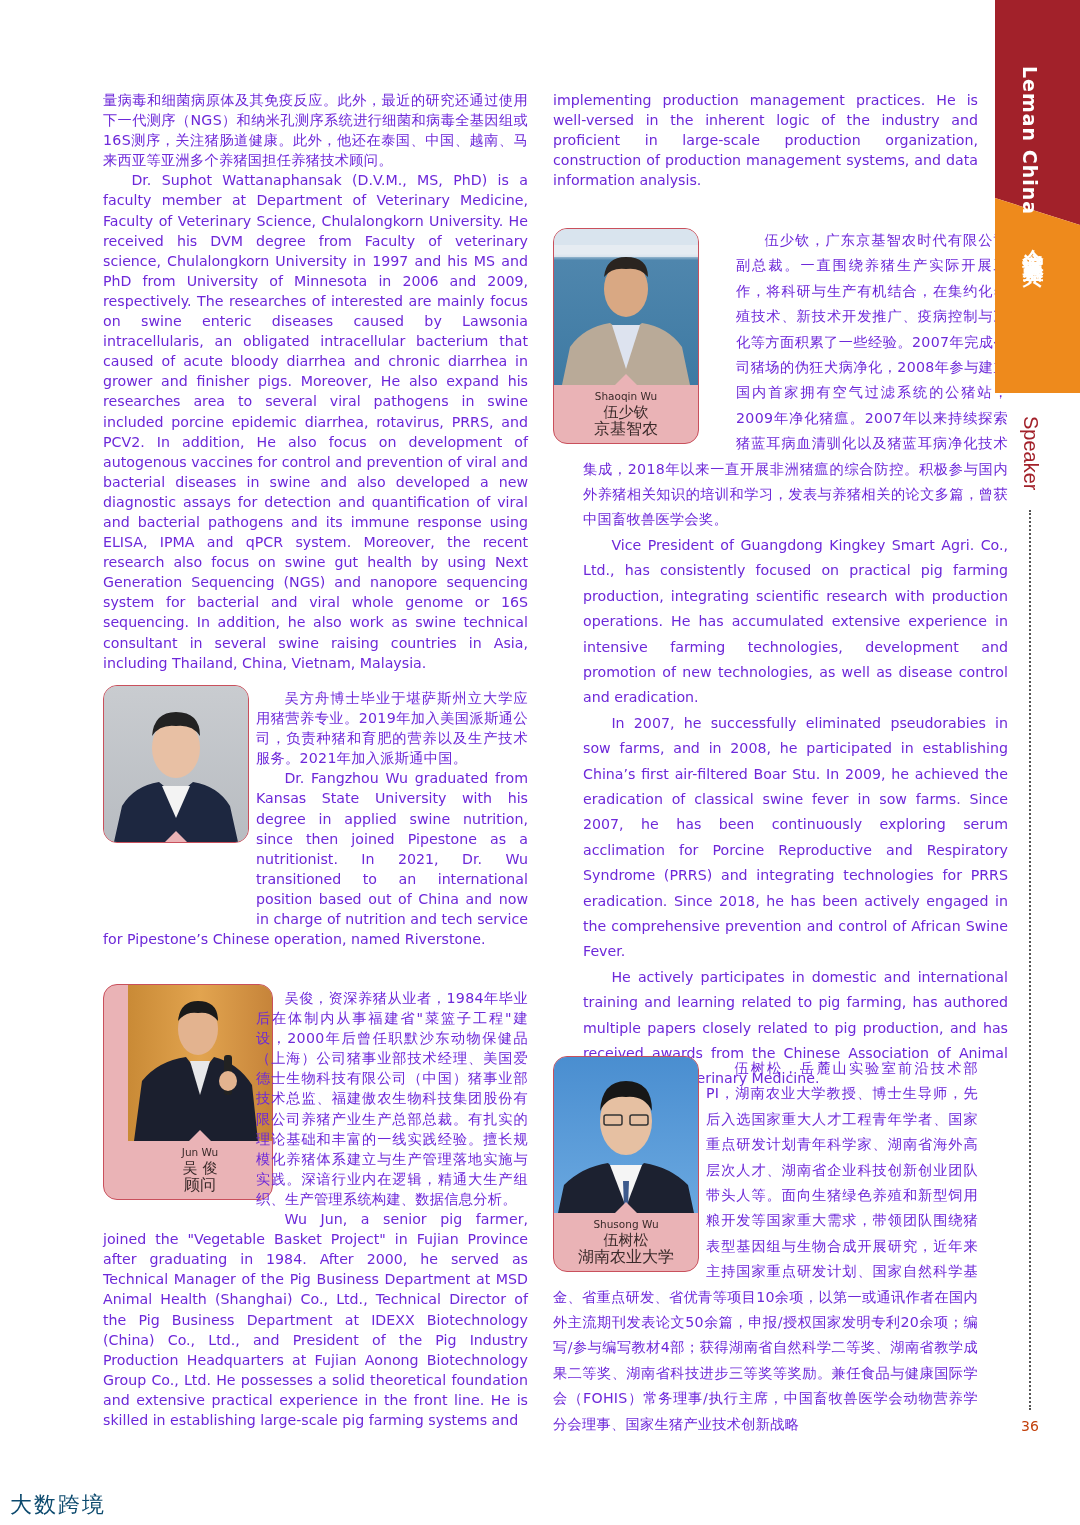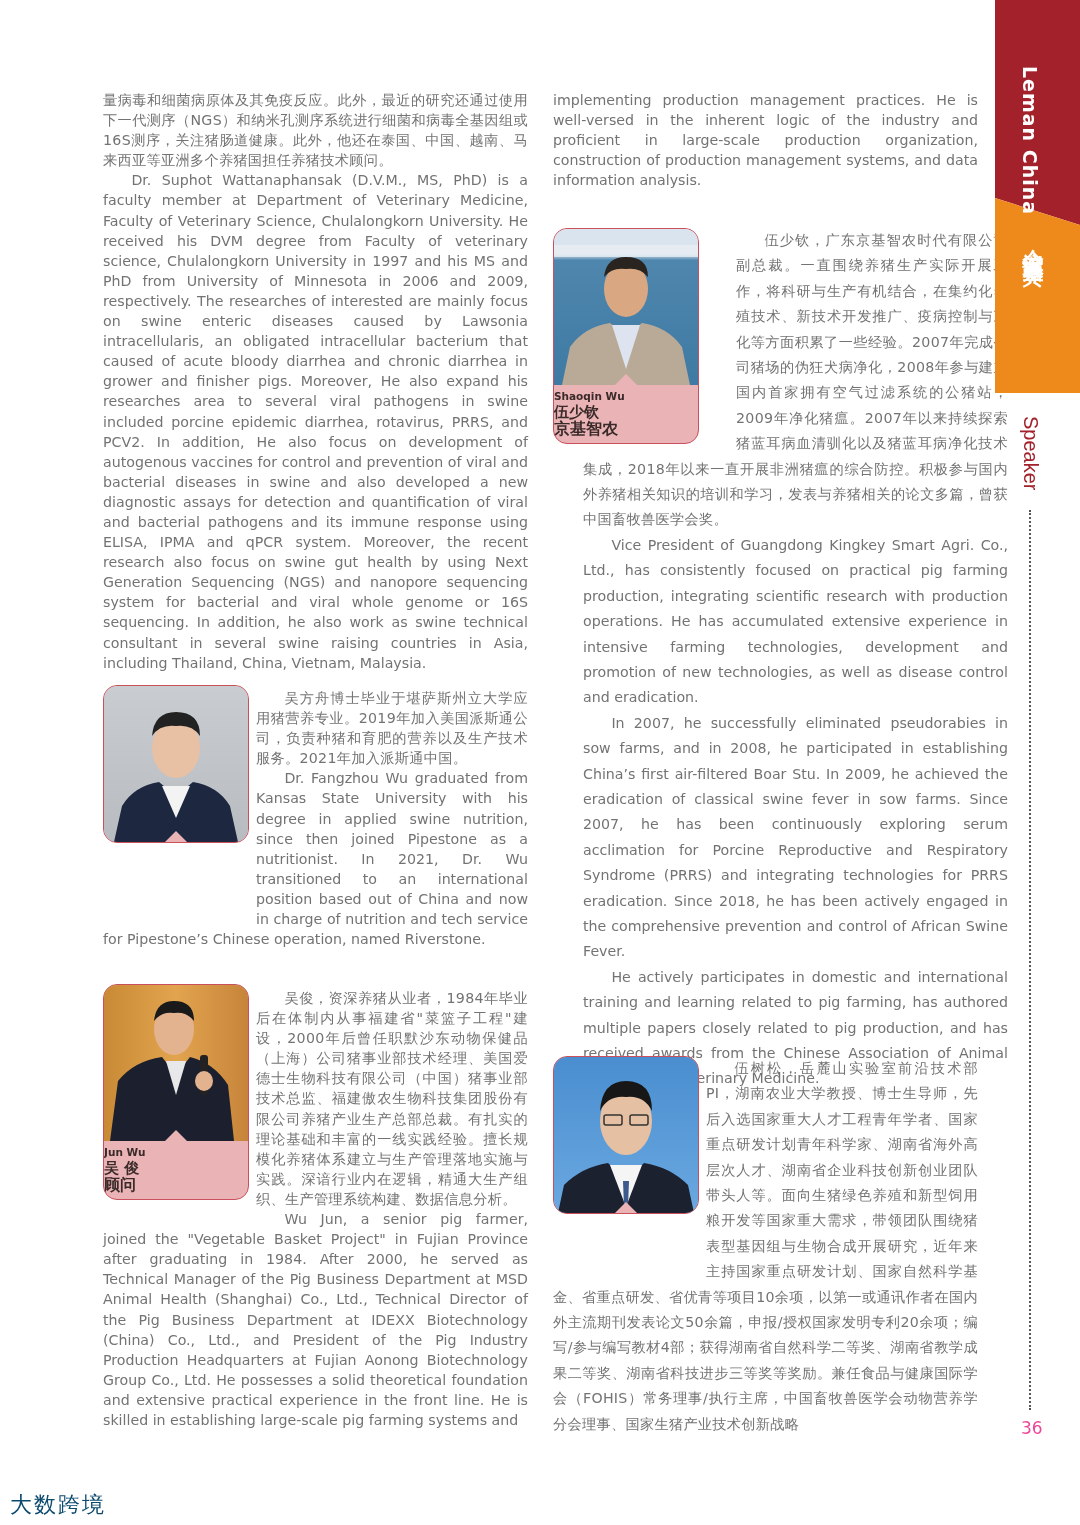--- a/index.html
+++ b/index.html
@@ -1,38 +1,38 @@
 <!DOCTYPE html>
 <html><head>
 <meta charset="utf-8">
 <style>
   html, body { margin:0; padding:0; }
   body { width:1080px; height:1525px; background:#ffffff; position:relative; overflow:hidden;
          font-family:"DejaVu Sans","Liberation Sans",sans-serif; color:#2a2a2a; }
-  .col { position:absolute; font-size:14.2px; line-height:20.1px; text-align:justify; color:#737373; }
+  .col { position:absolute; font-size:14.2px; line-height:20.1px; text-align:justify; color:#6d28d9; }
   .col p { margin:0; }
   .indent { text-indent:2em; }
   .zh { letter-spacing:0.3px; }
   .zh-wide { line-height:25.4px; }
   .card { position:absolute; width:144px; border:1.5px solid #c9505c; border-radius:14px; overflow:hidden; background:#eab3b6; }
   .photo { position:relative; height:156px; overflow:hidden; }
   .photo .notch { position:absolute; left:50%; bottom:-1px; width:0; height:0; margin-left:-12px;
                   border-left:12px solid transparent; border-right:12px solid transparent; border-bottom:12px solid #eab3b6; }
-  .cap { text-align:left; padding:4px 0 6px; color:#3a2a2a;font-weight:bold; }
+  .cap { text-align:center; padding:4px 0 6px; color:#3a2a2a; }
   .cap .en { font-size:10.5px; line-height:15px; }
   .cap .cn { font-size:15px; line-height:17px; }
   .cap .org { font-size:16px; line-height:16px; }
   .sidebar { position:absolute; left:995px; top:0; width:85px; height:1525px; }
   .band-red { position:absolute; left:0; top:0; width:85px; height:390px; background:#a2212a;
               clip-path:polygon(0 0,100% 0,100% 225px,0 198px); }
   .band-orange { position:absolute; left:0; top:198px; width:85px; height:195px; background:#ee8a1c;
                  clip-path:polygon(0 0,100% 27px,100% 100%,0 100%); }
   .vtext { position:absolute; writing-mode:vertical-rl; white-space:nowrap; }
   .dots { position:absolute; left:34px; top:510px; height:900px; border-left:2px dotted #555; }
-  .page-num { position:absolute; left:1021px; top:1418px; font-size:17px; color:#ec4899; }
+  .page-num { position:absolute; left:1021px; top:1418px; font-size:14px; color:#c2410c; }
   .watermark { position:absolute; left:10px; top:1490px; font-size:22px; color:#0c4a6e; letter-spacing:2px; }
 </style>
 </head>
 <body>
 
 <div class="col" style="left:103px; top:90px; width:425px;">
   <p class="zh">量病毒和细菌病原体及其免疫反应。此外，最近的研究还通过使用下一代测序（NGS）和纳米孔测序系统进行细菌和病毒全基因组或16S测序，关注猪肠道健康。此外，他还在泰国、中国、越南、马来西亚等亚洲多个养猪国担任养猪技术顾问。</p>
   <p class="indent">Dr. Suphot Wattanaphansak (D.V.M., MS, PhD) is a faculty member at Department of Veterinary Medicine, Faculty of Veterinary Science, Chulalongkorn University. He received his DVM degree from Faculty of veterinary science, Chulalongkorn University in 1997 and his MS and PhD from University of Minnesota in 2006 and 2009, respectively. The researches of interested are mainly focus on swine enteric diseases caused by Lawsonia intracellularis, an obligated intracellular bacterium that caused of acute bloody diarrhea and chronic diarrhea in grower and finisher pigs. Moreover, He also expand his researches area to several viral pathogens in swine included porcine epidemic diarrhea, rotavirus, PRRS, and PCV2. In addition, He also focus on development of autogenous vaccines for control and prevention of viral and bacterial diseases in swine and also developed a new diagnostic assays for detection and quantification of viral and bacterial pathogens and its immune response using ELISA, IPMA and qPCR system. Moreover, the recent research also focus on swine gut health by using Next Generation Sequencing (NGS) and nanopore sequencing system for bacterial and viral whole genome or 16S sequencing. In addition, he also work as swine technical consultant in several swine raising countries in Asia, including Thailand, China, Vietnam, Malaysia.</p>
 </div>
 
@@ -46,21 +46,21 @@
     </svg>
     <div class="notch"></div>
   </div>
 </div>
 <div class="col" style="left:103px; top:688px; width:425px;">
   <div style="float:left; width:153px; height:232px;"></div>
   <p class="indent zh">吴方舟博士毕业于堪萨斯州立大学应用猪营养专业。2019年加入美国派斯通公司，负责种猪和育肥的营养以及生产技术服务。2021年加入派斯通中国。</p>
   <p class="indent">Dr. Fangzhou Wu graduated from Kansas State University with his degree in applied swine nutrition, since then joined Pipestone as a nutritionist. In 2021, Dr. Wu transitioned to an international position based out of China and now in charge of nutrition and tech service for Pipestone’s Chinese operation, named Riverstone.</p>
 </div>
 
-<div class="card" style="left:103px; top:984px;">
+<div class="card" style="left:103px; top:984px;padding-left:24px;">
   <div class="photo" style="background:linear-gradient(90deg,#c98a36 0%,#e2a44f 50%,#c6843a 100%);">
     <svg width="144" height="156" viewBox="0 0 144 156">
       <path d="M6 156 L14 96 Q30 76 58 72 L72 90 L86 72 Q110 78 124 100 L130 156 Z" fill="#1b1f2e"></path>
       <path d="M62 76 L72 110 L82 76 Z" fill="#e8e8ea"></path>
       <ellipse cx="70" cy="44" rx="20" ry="26" fill="#e3b38f"></ellipse>
       <path d="M50 36 Q52 16 70 16 Q90 16 90 36 Q82 26 70 28 Q58 26 50 36 Z" fill="#1a1a1a"></path>
       <rect x="96" y="70" width="8" height="40" rx="3" fill="#222"></rect>
       <ellipse cx="100" cy="96" rx="9" ry="10" fill="#e3b38f"></ellipse>
     </svg>
     <div class="notch"></div>
@@ -112,20 +112,25 @@
       <path d="M4 156 L10 128 Q28 110 54 106 L72 124 L90 106 Q116 110 134 128 L140 156 Z" fill="#1c2130"></path>
       <path d="M56 108 L72 150 L88 108 Z" fill="#f5f5f5"></path>
       <path d="M69 124 L75 124 L74 150 L70 150 Z" fill="#3d5a8c"></path>
       <ellipse cx="72" cy="64" rx="26" ry="34" fill="#e6c0a2"></ellipse>
       <path d="M46 54 Q48 24 72 24 Q98 24 98 54 Q90 38 72 40 Q54 38 46 54 Z" fill="#171717"></path>
       <rect x="50" y="58" width="18" height="10" rx="2" fill="none" stroke="#333" stroke-width="1.5"></rect>
       <rect x="76" y="58" width="18" height="10" rx="2" fill="none" stroke="#333" stroke-width="1.5"></rect>
     </svg>
     <div class="notch"></div>
   </div>
+  <div class="cap">
+    <div class="en">Shusong Wu</div>
+    <div class="cn">伍树松</div>
+    <div class="org">湖南农业大学</div>
+  </div>
 </div>
 <div class="col zh-wide" style="left:553px; top:1056px; width:425px;">
   <div style="float:left; width:153px; height:228px;"></div>
   <p class="indent zh">伍树松，岳麓山实验室前沿技术部PI，湖南农业大学教授、博士生导师，先后入选国家重大人才工程青年学者、国家重点研发计划青年科学家、湖南省海外高层次人才、湖南省企业科技创新创业团队带头人等。面向生猪绿色养殖和新型饲用粮开发等国家重大需求，带领团队围绕猪表型基因组与生物合成开展研究，近年来主持国家重点研发计划、国家自然科学基金、省重点研发、省优青等项目10余项，以第一或通讯作者在国内外主流期刊发表论文50余篇，申报/授权国家发明专利20余项；编写/参与编写教材4部；获得湖南省自然科学二等奖、湖南省教学成果二等奖、湖南省科技进步三等奖等奖励。兼任食品与健康国际学会（FOHIS）常务理事/执行主席，中国畜牧兽医学会动物营养学分会理事、国家生猪产业技术创新战略</p>
 </div>
 
 <div class="sidebar">
   <div class="band-red"></div>
   <div class="band-orange"></div>
   <div class="vtext" style="left:24px; top:66px; color:#fff; font-size:19px; font-weight:bold; letter-spacing:1px;">Leman China</div>

